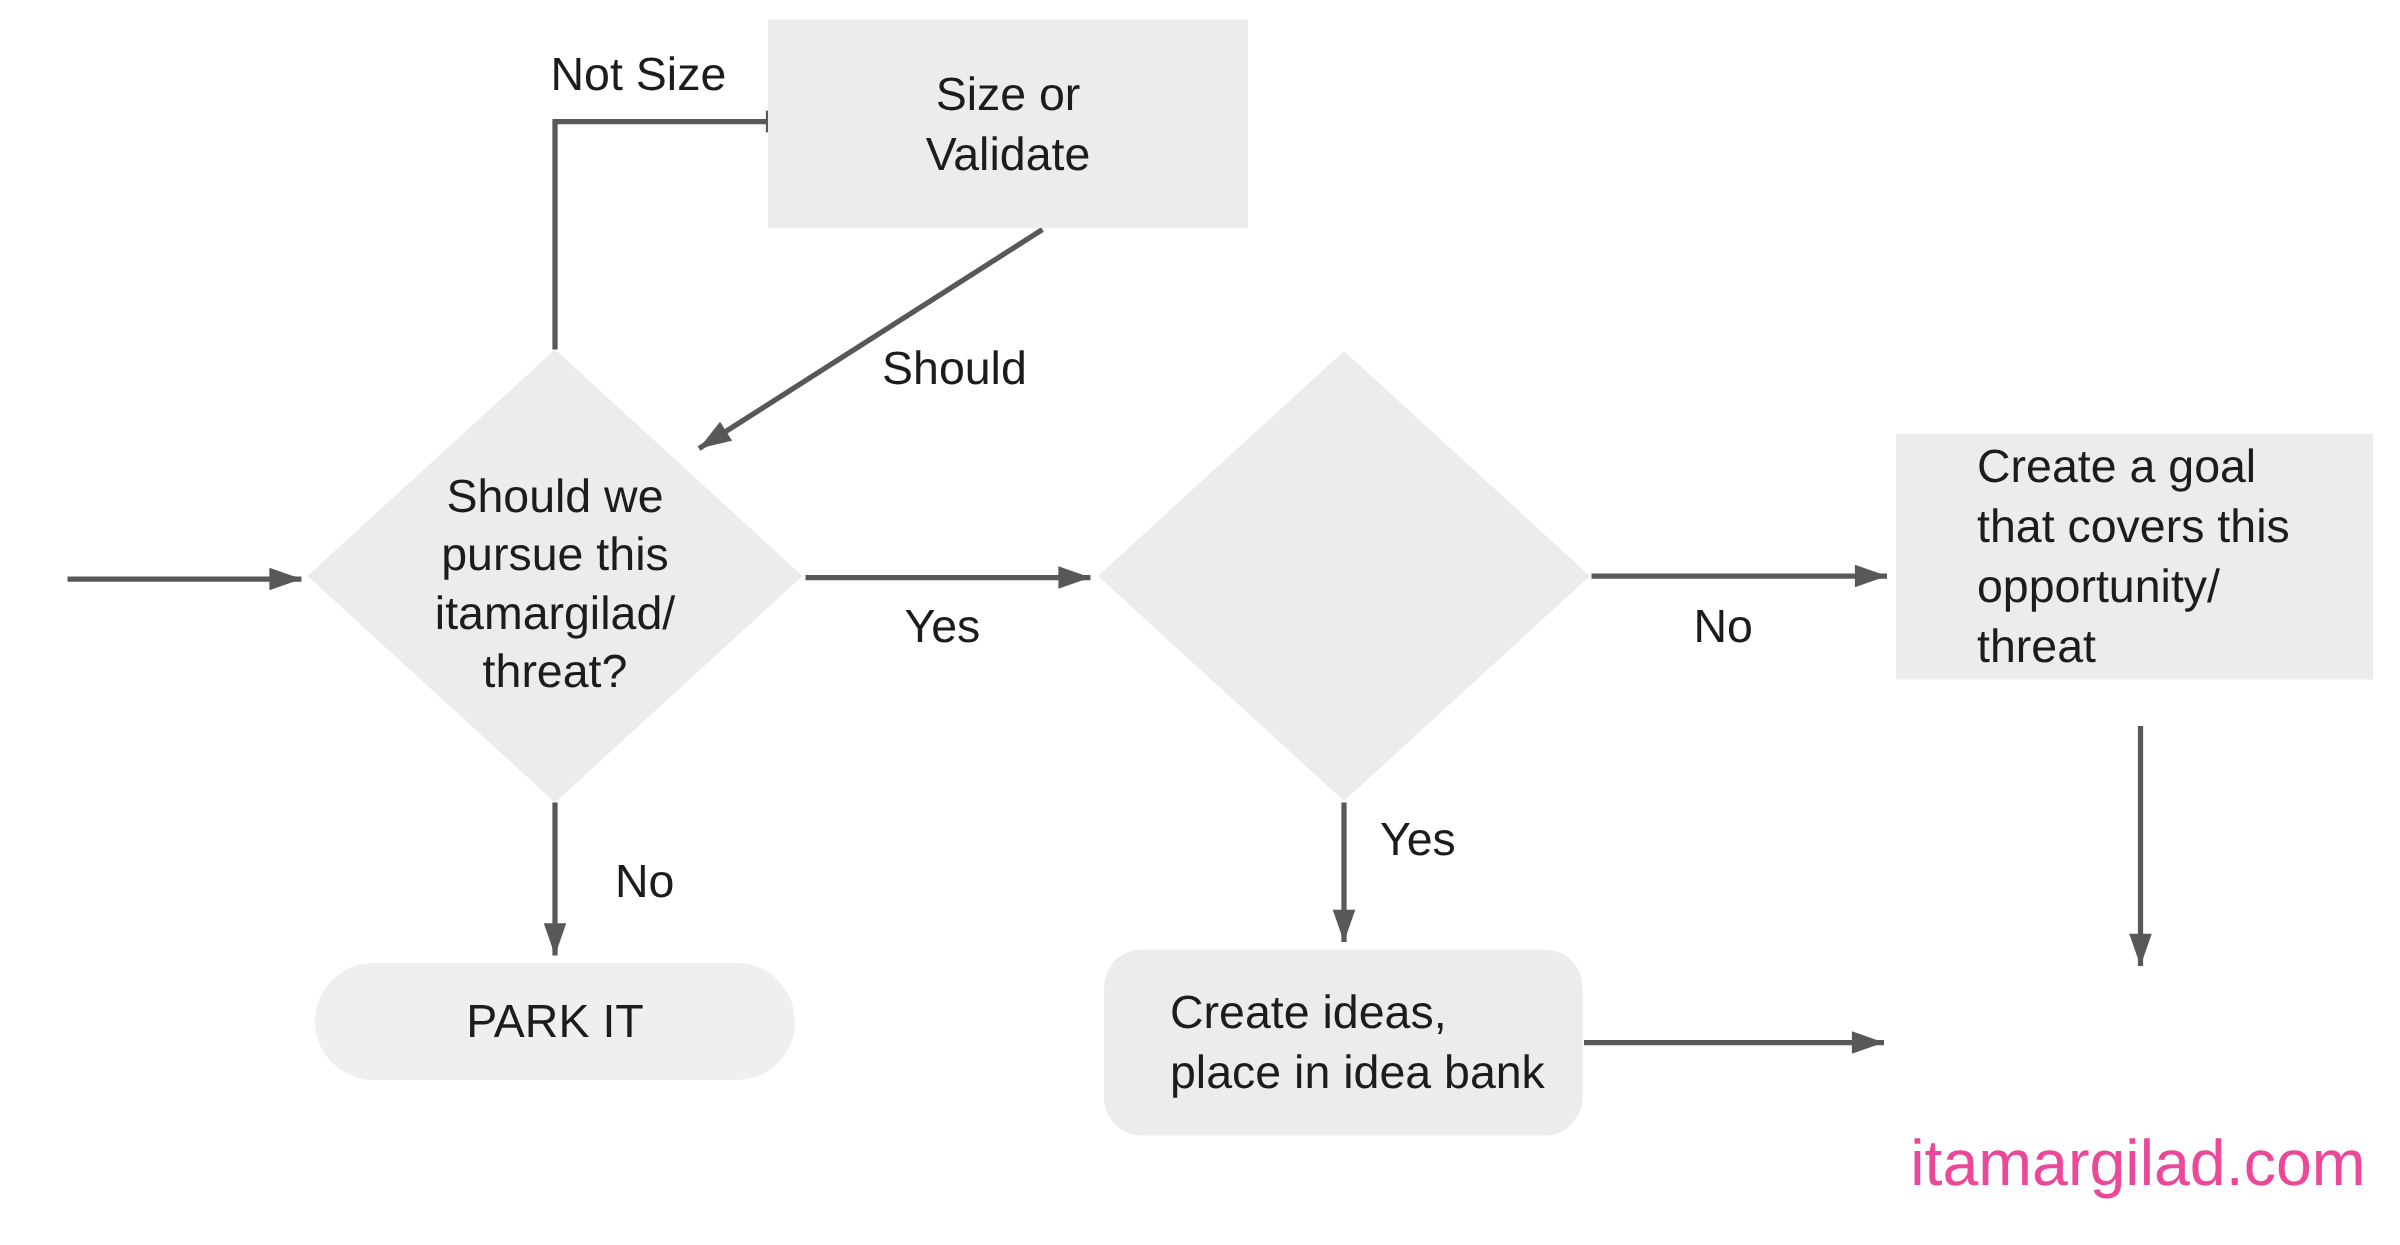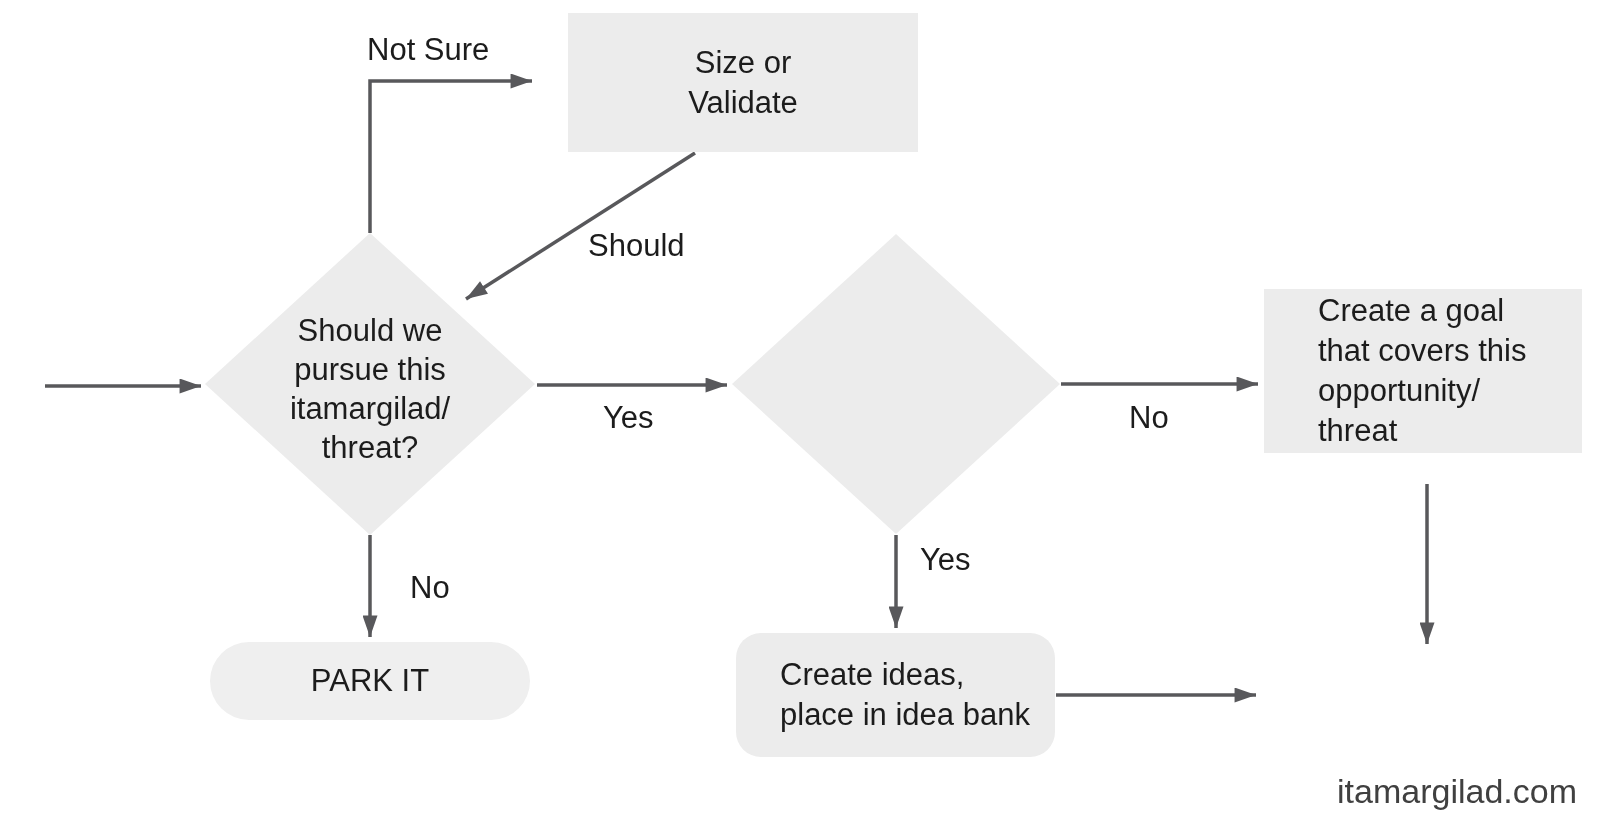--- a/index.html
+++ b/index.html
@@ -43,23 +43,23 @@
     font-size:31px;line-height:36px;
     white-space:pre-line;
   }
   .start-label{
     position:absolute;
     font-size:32px;line-height:40px;
     white-space:pre-line;
   }
   .watermark{
     position:absolute;
-    right:23px;top:772px;
-    font-size:34px;
-    color:#404040;
+    right:23px;top:752px;
+    font-size:43px;
+    color:#ec4899;
   }
 </style>
 </head>
 <body>
 
 <div class="canvas">
 
   <svg class="layer" width="1600" height="830" viewBox="0 0 1600 830">
     <defs>
       <marker id="arrow" viewBox="0 0 10 7" refX="10" refY="3.5" markerWidth="22" markerHeight="15" markerUnits="userSpaceOnUse" orient="auto-start-reverse">
@@ -75,41 +75,41 @@
     <path class="edge" d="M695,153 L466,299" marker-end="url(#arrow)"></path>
     <path class="edge" d="M537,385 L727,385" marker-end="url(#arrow)"></path>
     <path class="edge" d="M370,535 L370,637" marker-end="url(#arrow)"></path>
     <path class="edge" d="M896,535 L896,628" marker-end="url(#arrow)"></path>
     <path class="edge" d="M1061,384 L1258,384" marker-end="url(#arrow)"></path>
     <path class="edge" d="M1427,484 L1427,644" marker-end="url(#arrow)"></path>
     <path class="edge" d="M1056,695 L1256,695" marker-end="url(#arrow)"></path>
   </svg>
 
 
-  <div class="node" style="left:568px;top:13px;width:350px;height:139px;">Size or
+  <div class="node" style="left:512px;top:13px;width:320px;height:139px;">Size or
 Validate</div>
 
   <div class="node left-text" style="left:1264px;top:289px;width:264px;height:164px;padding-left:54px;">Create a goal
 that covers this
 opportunity/
 threat</div>
 
   <div class="node left-text" style="left:736px;top:633px;width:275px;height:124px;padding-left:44px;border-radius:25px;">Create ideas,
 place in idea bank</div>
 
   <div class="pill" style="left:210px;top:642px;width:320px;height:78px;">PARK IT</div>
 
 
   <div class="diamond-label" style="left:230px;top:307px;width:280px;height:164px;">Should we
 pursue this
 itamargilad/
 threat?</div>
 
 
-  <div class="edge-label" style="left:367px;top:32px;">Not Sure</div>
+  <div class="edge-label" style="left:367px;top:32px;">Not Size</div>
 
   <div class="edge-label" style="left:588px;top:228px;">Should</div>
 
   <div class="edge-label" style="left:603px;top:400px;">Yes</div>
 
   <div class="edge-label" style="left:410px;top:570px;">No</div>
 
   <div class="edge-label" style="left:920px;top:542px;">Yes</div>
 
   <div class="edge-label" style="left:1129px;top:400px;">No</div>

